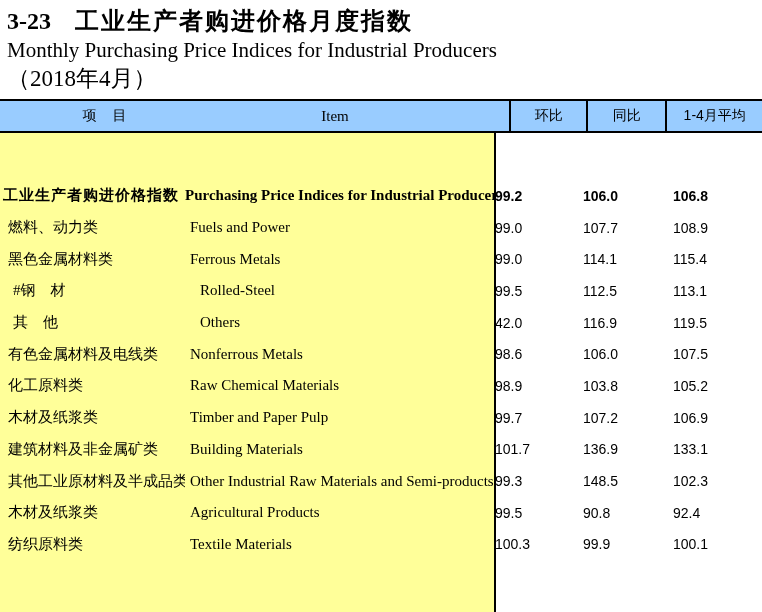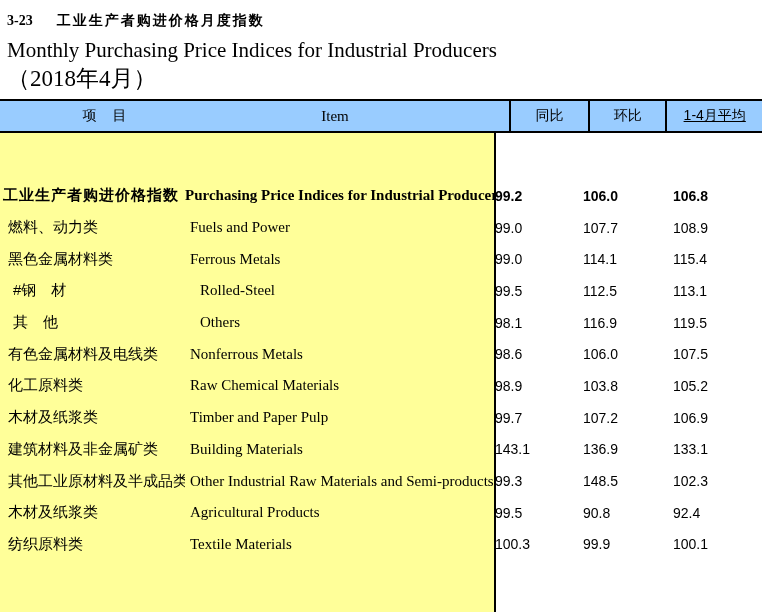--- a/index.html
+++ b/index.html
@@ -12,21 +12,21 @@
     position:relative;
     width:762px;height:612px;
     background:#ffffff;
     overflow:hidden;
     font-family:"Liberation Serif", serif;
     color:#000;
   }
   
   .titles{padding:6px 0 0 7px;}
   .title-line1{
-    font-size:14px;font-weight:bold;line-height:30px;
+    font-size:24px;font-weight:bold;line-height:30px;
     white-space:nowrap;
   }
   .title-line1 .catalog{letter-spacing:0px;}
   .title-line1 .zh{margin-left:24px;letter-spacing:2px;}
   .title-line2{font-size:21px;line-height:28px;}
   .title-line3{font-size:23px;line-height:30px;}
   
   .table{position:absolute;left:0;top:99px;width:762px;}
   .thead{
     display:flex;
@@ -42,21 +42,21 @@
   .th-item-zh{width:210px;text-align:center;letter-spacing:1px;}
   .th-item-en{width:250px;text-align:center;font-family:"Liberation Serif", serif;font-size:15px;}
   .th-col{
     box-sizing:border-box;
     border-left:2px solid var(--border);
     text-align:center;height:100%;
     display:flex;align-items:center;justify-content:center;
   }
   .th-mom{width:88px;}
   .th-yoy{width:90px;}
-  .th-avg{width:110px;text-decoration:underline;}
+  .th-avg{width:110px;}
   .tbody{
     box-sizing:border-box;
     height:558px;
     padding-top:47px;
     border-bottom:3px solid var(--border);
     background:linear-gradient(to right,
       var(--item-bg) 0px, var(--item-bg) 494px,
       var(--border) 494px, var(--border) 496px,
       #ffffff 496px);
     display:flex;flex-direction:column;
@@ -84,21 +84,21 @@
     font-family:"Liberation Sans", sans-serif;
     font-size:14px;
   }
   .num-mom{width:88px;padding-right:5px;}
   .num-yoy{width:90px;padding-right:6px;}
   .num-avg{width:89px;padding-right:2px;}
   .row.indent-0 .cell-zh{padding-left:3px;}
   .row.indent-0 .cell-en{padding-left:0px;}
   .row.indent-1 .cell-zh{padding-left:8px;}
   .row.indent-1 .cell-en{padding-left:5px;}
-  .row.indent-2 .cell-zh{padding-left:13px;}
+  .row.indent-2 .cell-zh{padding-left:13px;font-family:Liberation Serif, serif;}
   .row.indent-2 .cell-en{padding-left:15px;}
   .row.bold{font-weight:bold;}
   .row.bold .cell-zh{letter-spacing:1px;}
 </style>
 </head>
 <body>
 
 <div class="page">
 
   <div class="titles">
@@ -108,22 +108,22 @@
     <div class="title-line2">Monthly Purchasing Price Indices for Industrial Producers</div>
     <div class="title-line3">（2018年4月）</div>
   </div>
 
   <div class="table">
     <div class="thead">
       <div class="th-item">
         <span class="th-item-zh">项　目</span>
         <span class="th-item-en">Item</span>
       </div>
+      <div class="th-col th-mom">环比</div>
       <div class="th-col th-yoy">同比</div>
-      <div class="th-col th-mom">环比</div>
       <div class="th-col th-avg">1-4月平均</div>
     </div>
     <div class="tbody">
         <div class="row indent-0 bold">
     <div class="cell-zh">工业生产者购进价格指数</div>
     <div class="cell-en">Purchasing Price Indices for Industrial Producers</div>
     <div class="cell-num num-mom">99.2</div>
     <div class="cell-num num-yoy">106.0</div>
     <div class="cell-num num-avg">106.8</div>
   </div>
@@ -144,21 +144,21 @@
         <div class="row indent-2">
     <div class="cell-zh">#钢　材</div>
     <div class="cell-en">Rolled-Steel</div>
     <div class="cell-num num-mom">99.5</div>
     <div class="cell-num num-yoy">112.5</div>
     <div class="cell-num num-avg">113.1</div>
   </div>
         <div class="row indent-2">
     <div class="cell-zh">其　他</div>
     <div class="cell-en">Others</div>
-    <div class="cell-num num-mom">98.1</div>
+    <div class="cell-num num-mom">42.0</div>
     <div class="cell-num num-yoy">116.9</div>
     <div class="cell-num num-avg">119.5</div>
   </div>
         <div class="row indent-1">
     <div class="cell-zh">有色金属材料及电线类</div>
     <div class="cell-en">Nonferrous Metals</div>
     <div class="cell-num num-mom">98.6</div>
     <div class="cell-num num-yoy">106.0</div>
     <div class="cell-num num-avg">107.5</div>
   </div>
@@ -172,21 +172,21 @@
         <div class="row indent-1">
     <div class="cell-zh">木材及纸浆类</div>
     <div class="cell-en">Timber and Paper Pulp</div>
     <div class="cell-num num-mom">99.7</div>
     <div class="cell-num num-yoy">107.2</div>
     <div class="cell-num num-avg">106.9</div>
   </div>
         <div class="row indent-1">
     <div class="cell-zh">建筑材料及非金属矿类</div>
     <div class="cell-en">Building Materials</div>
-    <div class="cell-num num-mom">143.1</div>
+    <div class="cell-num num-mom">101.7</div>
     <div class="cell-num num-yoy">136.9</div>
     <div class="cell-num num-avg">133.1</div>
   </div>
         <div class="row indent-1">
     <div class="cell-zh">其他工业原材料及半成品类</div>
     <div class="cell-en">Other Industrial Raw Materials and Semi-products</div>
     <div class="cell-num num-mom">99.3</div>
     <div class="cell-num num-yoy">148.5</div>
     <div class="cell-num num-avg">102.3</div>
   </div>

